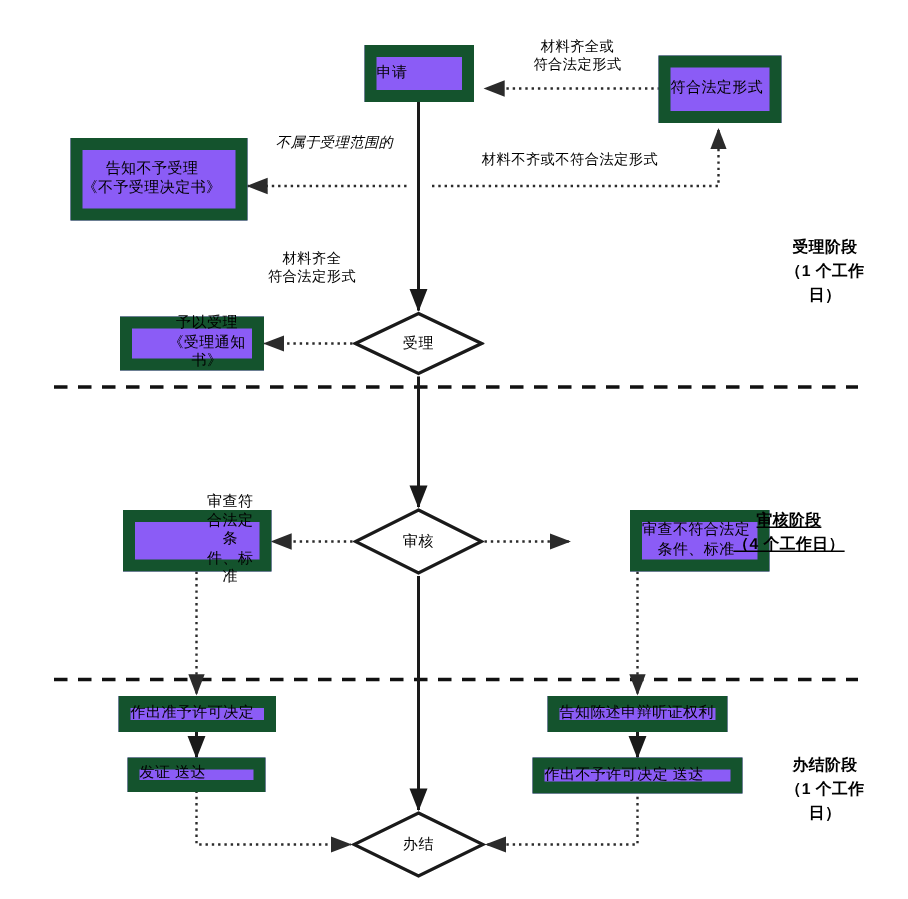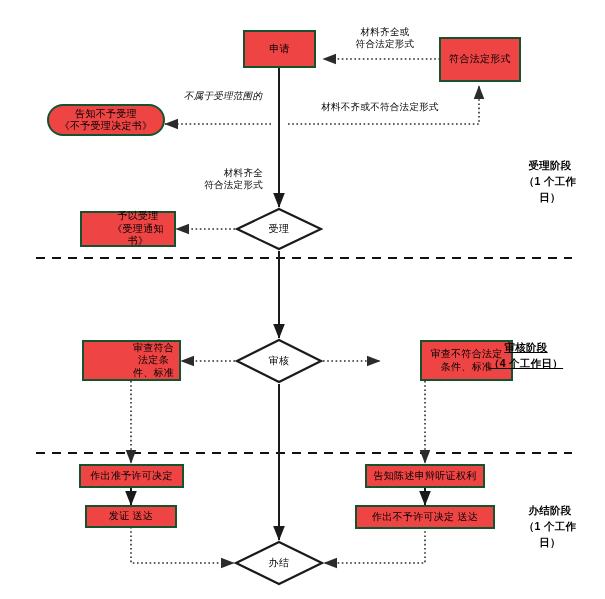--- a/index.html
+++ b/index.html
@@ -14,25 +14,25 @@
     position: relative;
     width: 605px;
     height: 599px;
     background: #ffffff;
     overflow: hidden;
   }
   
   .box {
     position: absolute;
     box-sizing: border-box;
-    border: 2px solid #14532d;
-    background: #ef4444;
+    border: 8px solid #14532d;
+    background: #8b5cf6;
     display: flex;
     flex-direction: column;
-    align-items: center;
+    align-items: flex-start;
     justify-content: center;
     text-align: center;
     color: #000000;
     font-size: 10px;
     line-height: 1.25;
     letter-spacing: 0.3px;
     white-space: pre-line;
   }
   
   .diamond {
@@ -152,21 +152,21 @@
   </svg>
 
   <div class="box" style="left:243px; top:30px; width:73px; height:38px;">
     <span>申请</span>
   </div>
 
   <div class="box" style="left:439px; top:37px; width:82px; height:45px;">
     <span>符合法定形式</span>
   </div>
 
-  <div class="box" style="left:47px; top:104px; width:118px; height:32px;border-radius:17px;">
+  <div class="box" style="left:47px; top:92px; width:118px; height:55px;">
     <span>告知不予受理
 《不予受理决定书》</span>
   </div>
 
   <div class="box" style="left:80px; top:211px; width:96px; height:36px;padding-left:20px;">
     <span>予以受理
 《受理通知书》</span>
   </div>
 
   <div class="diamond" style="left:235px; top:207px; width:88px; height:44px;">
@@ -216,21 +216,21 @@
     <span class="dlabel">办结</span>
   </div>
 
   <div class="elabel" style="left:330px; top:26px; width:110px;">材料齐全或
 符合法定形式</div>
 
   <div class="elabel" style="left:163px; top:90px; width:120px;font-style:italic;">不属于受理范围的</div>
 
   <div class="elabel" style="left:300px; top:101px; width:160px;">材料不齐或不符合法定形式</div>
 
-  <div class="elabel" style="left:153px; top:167px; width:110px;text-align:right;">材料齐全
+  <div class="elabel" style="left:153px; top:167px; width:110px;">材料齐全
 符合法定形式</div>
 
   <div class="stage" style="left:500px; top:158px;">受理阶段
 （1 个工作
 日）</div>
 
   <div class="stage" style="left:476px; top:340px;text-decoration:underline;">审核阶段
 （4 个工作日）</div>
 
   <div class="stage" style="left:500px; top:503px;">办结阶段

